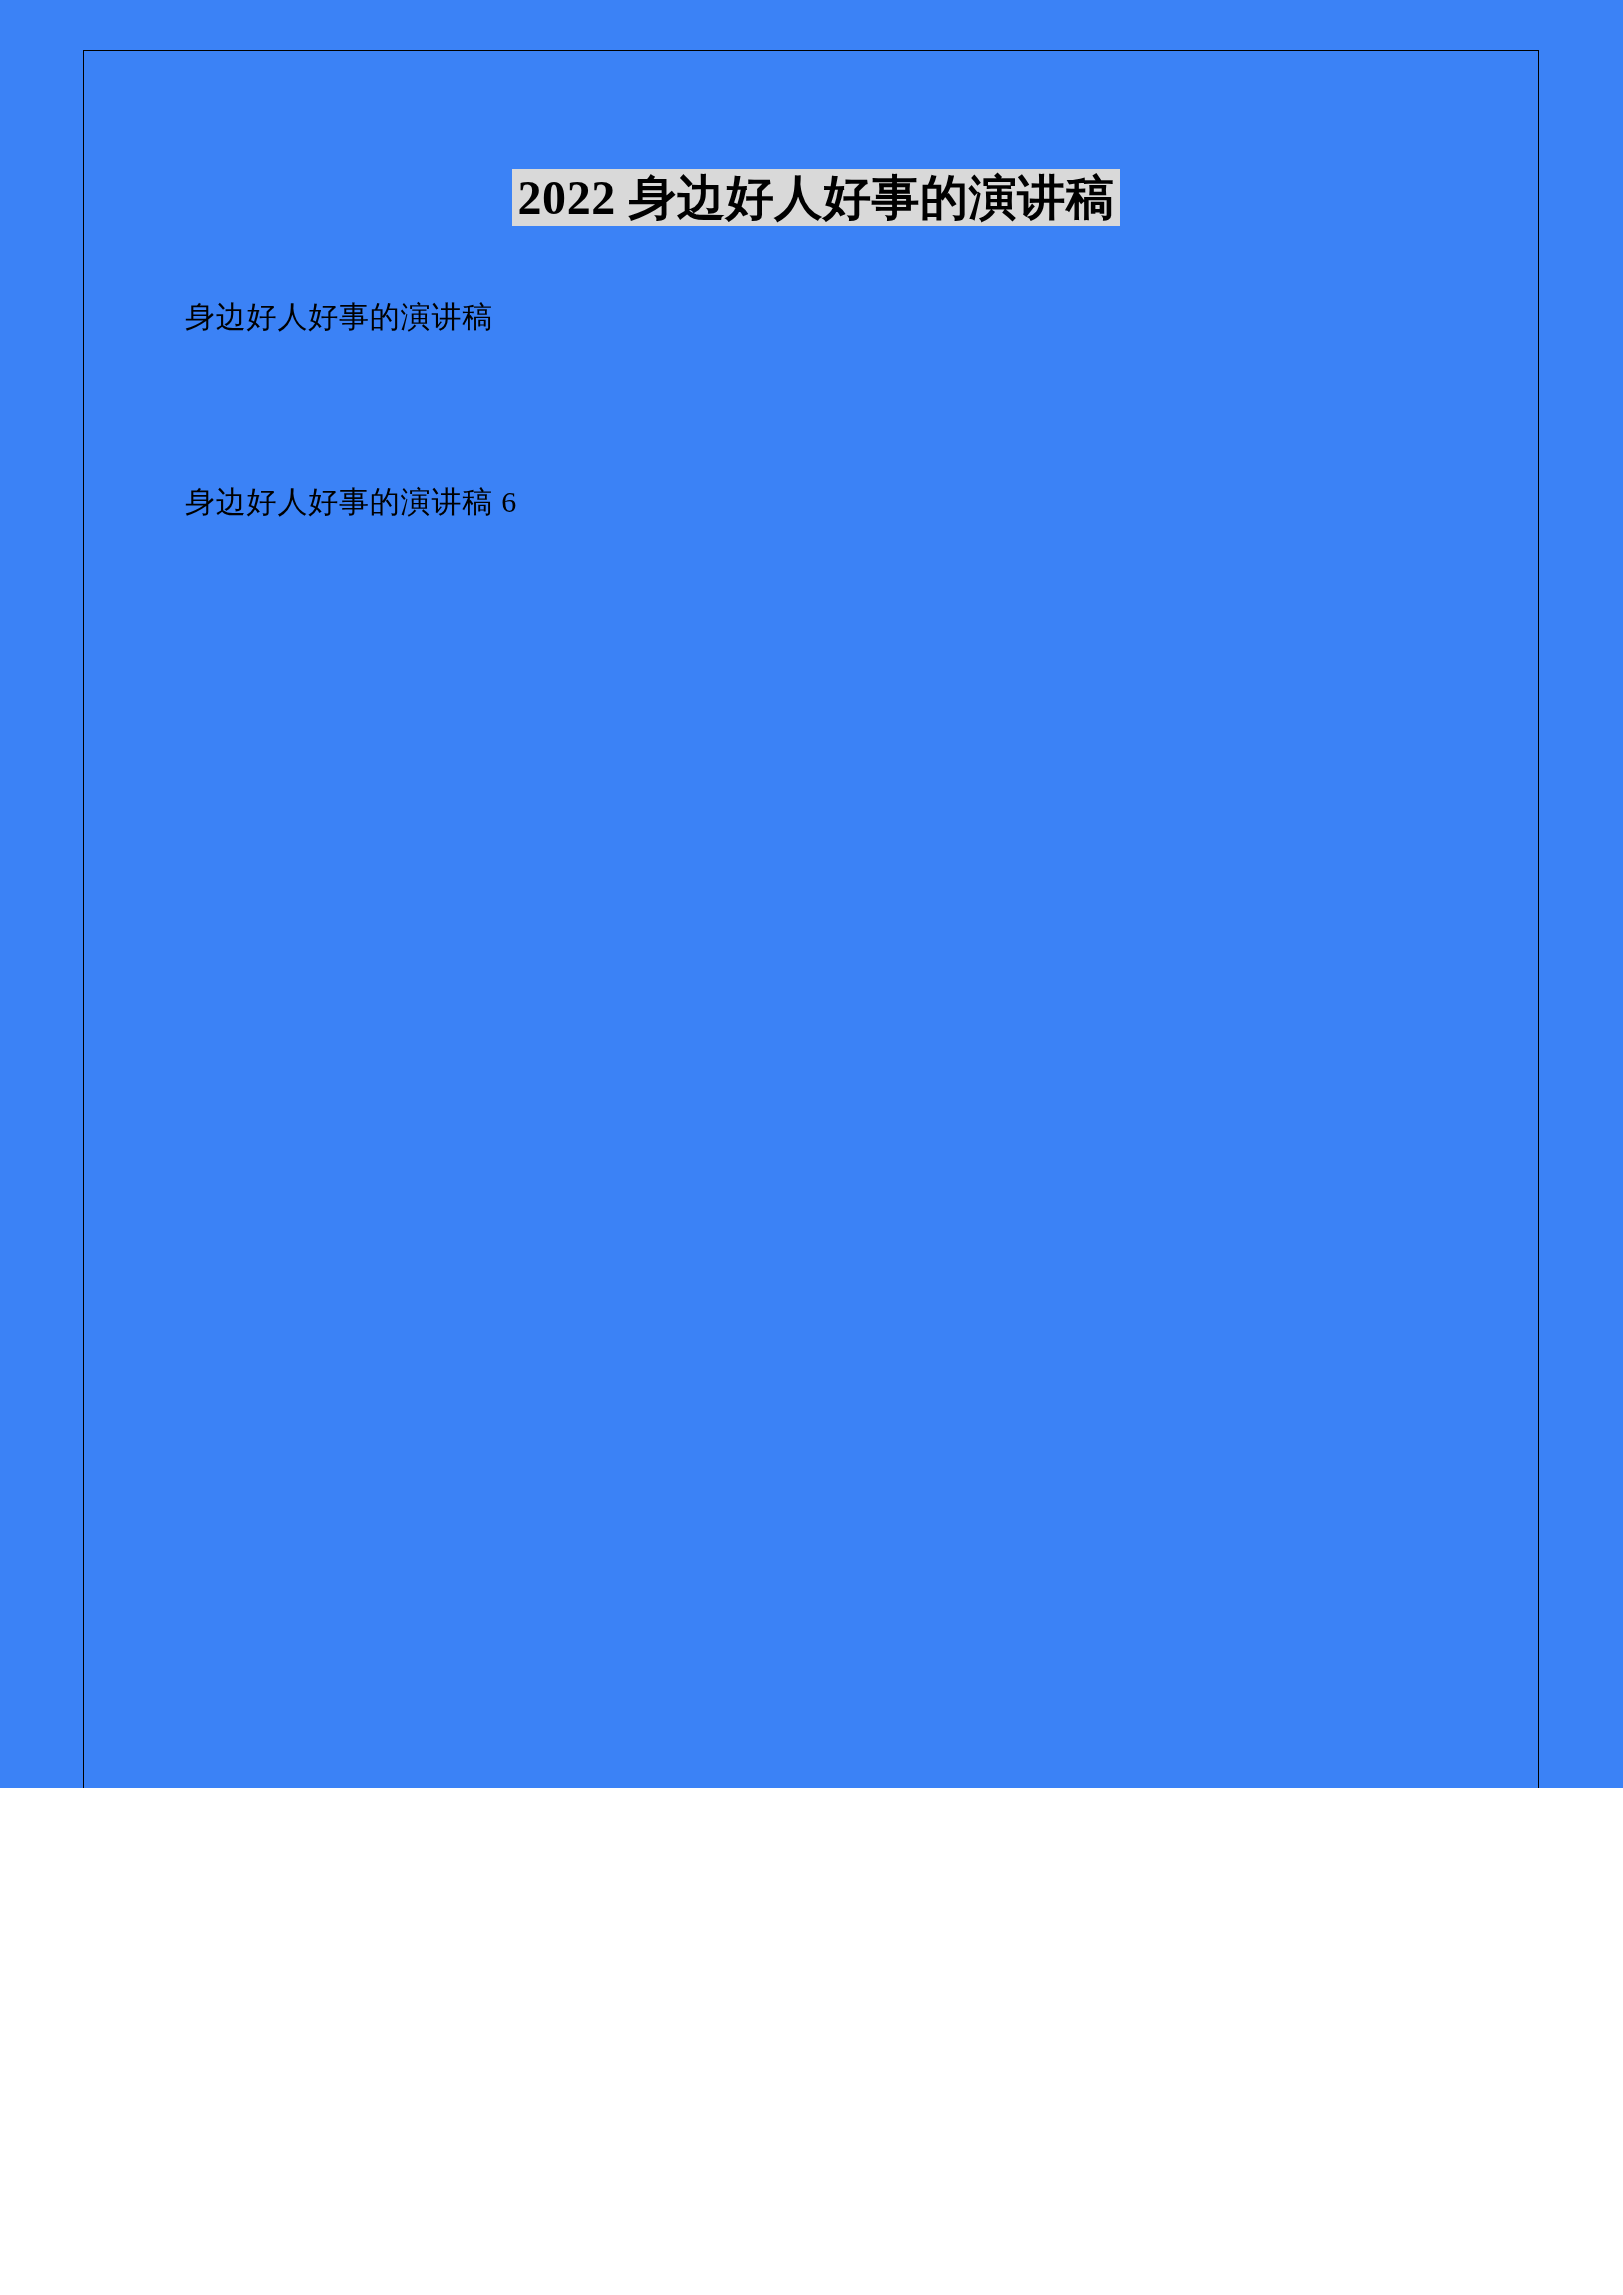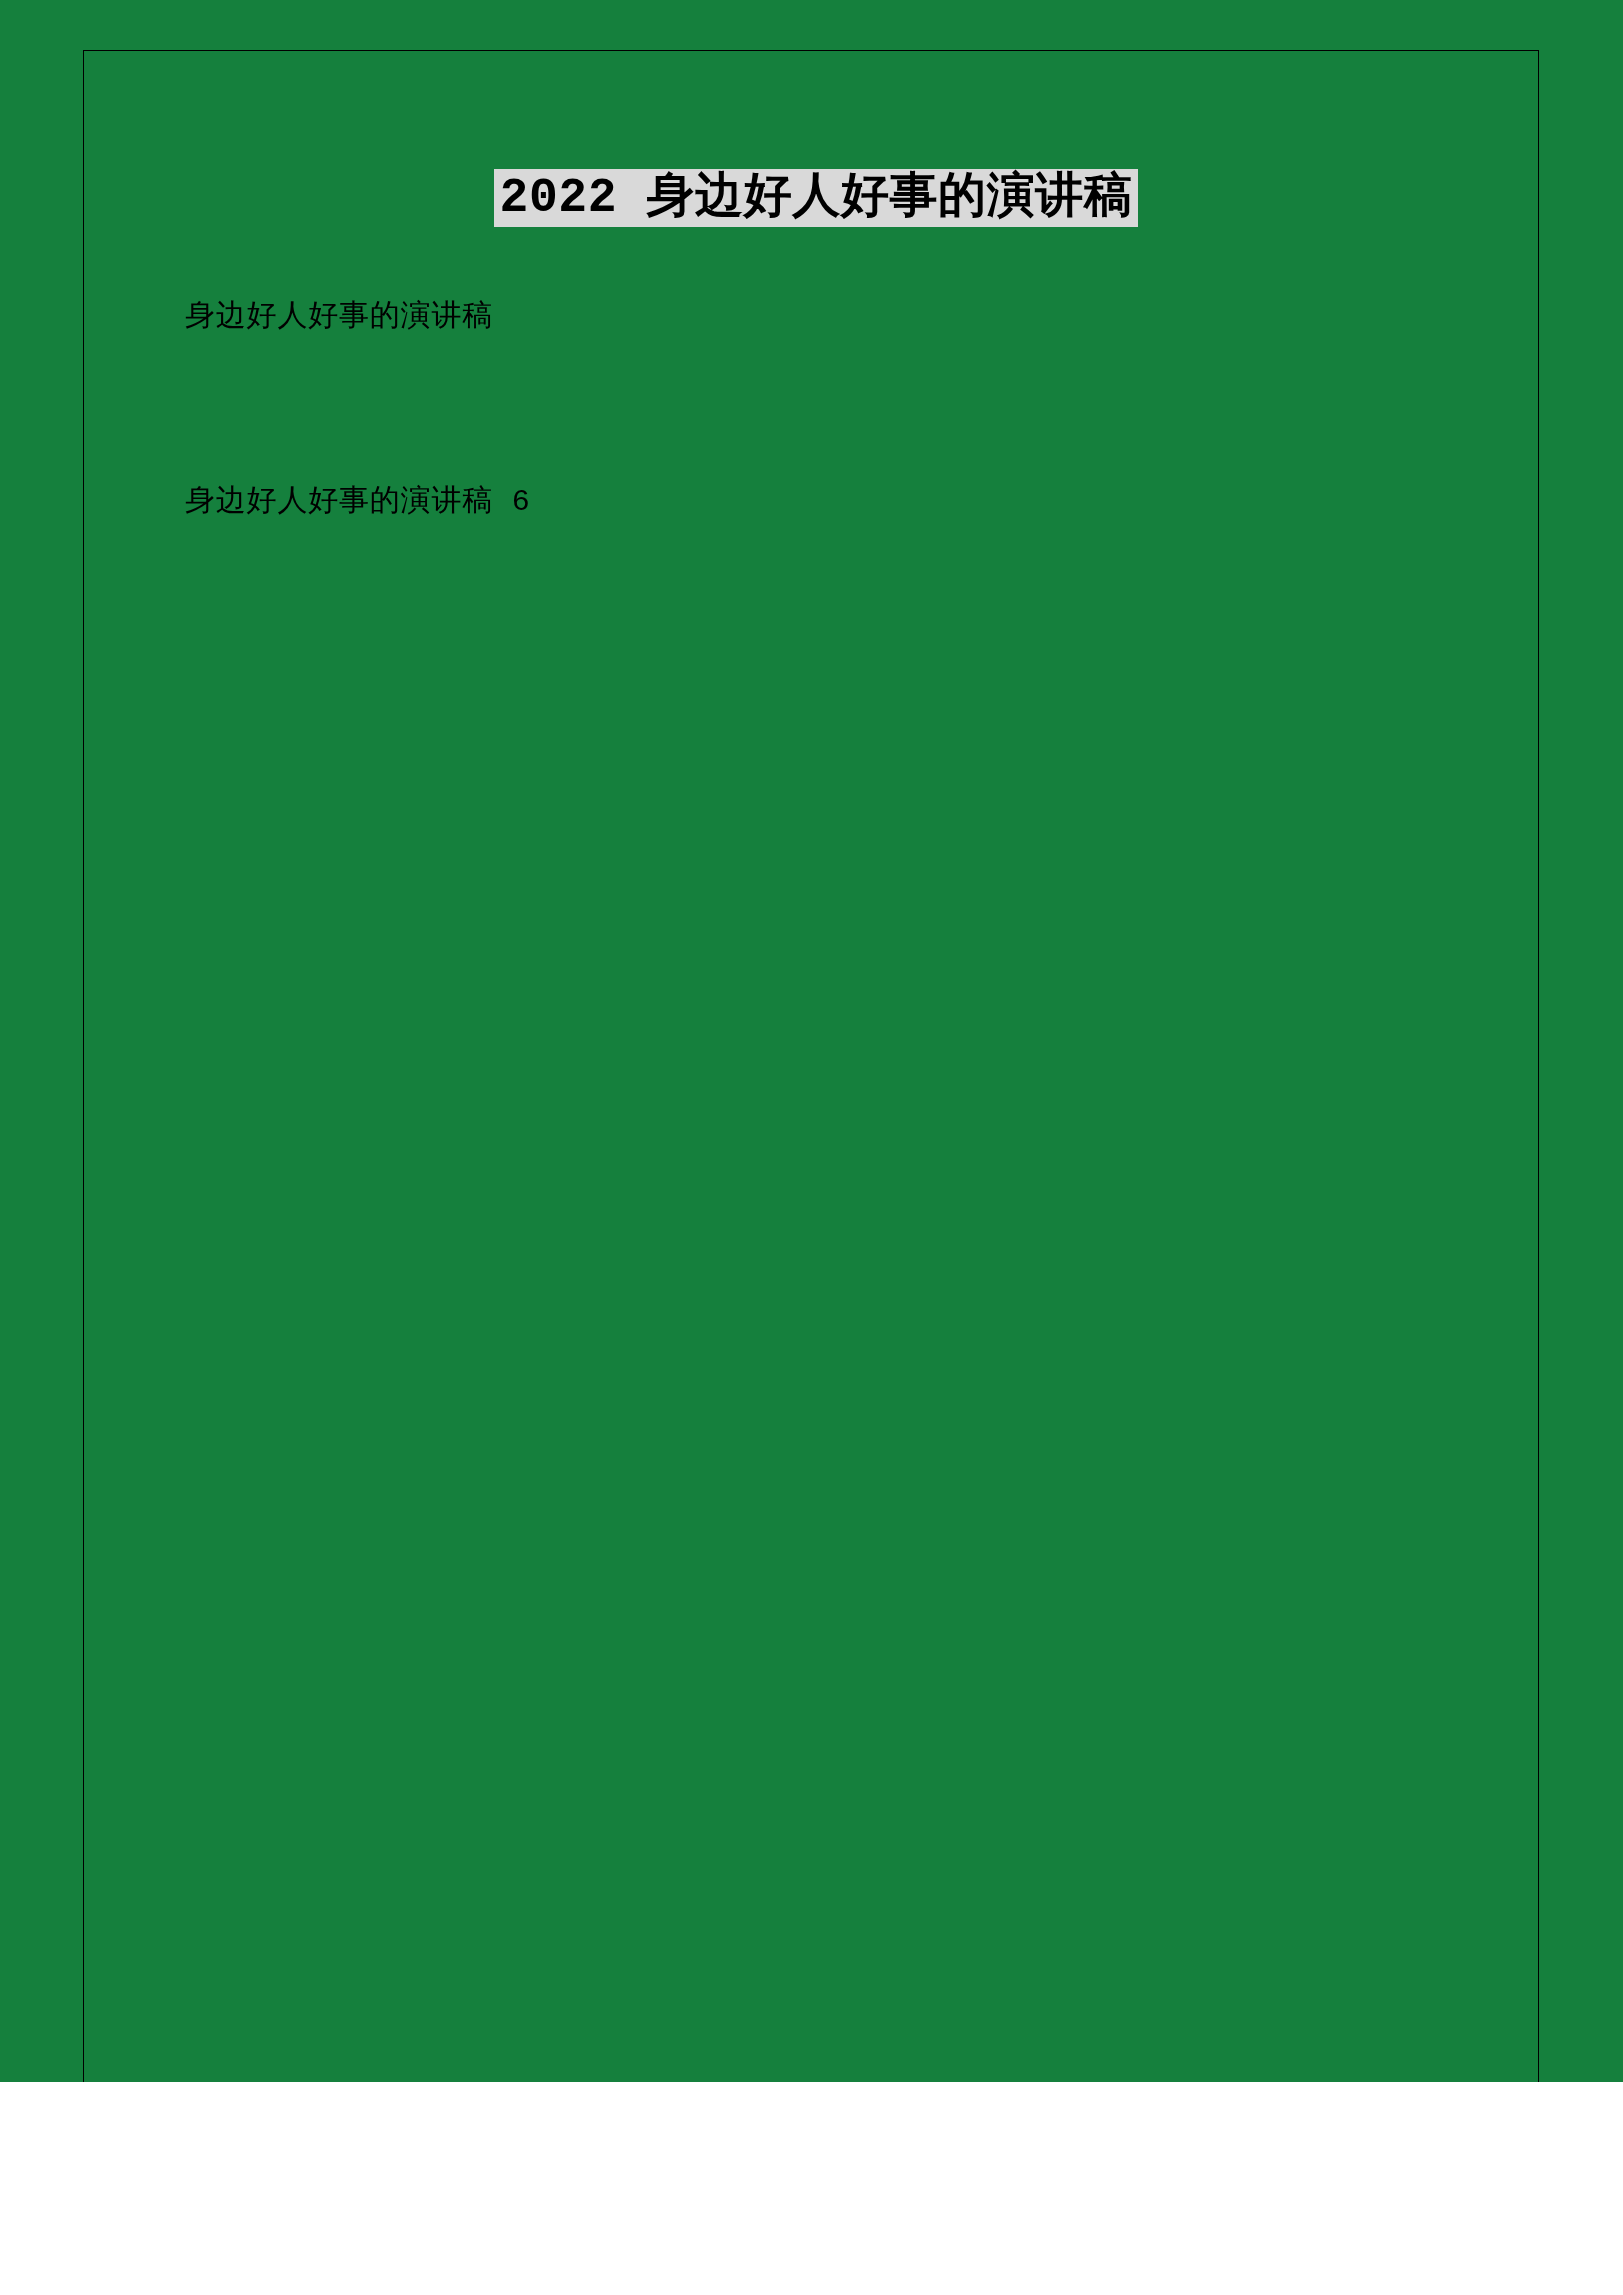--- a/index.html
+++ b/index.html
@@ -6,25 +6,24 @@
     margin: 0;
     padding: 0;
     background: #ffffff;
   }
   body {
     font-family: "Liberation Serif", "DejaVu Serif", serif;
   }
   .page {
     position: relative;
     width: 1623px;
-    height: 2082px;
-    background: #15803d;
+    height: 1788px;
+    background: #3b82f6;
     box-sizing: border-box;
     overflow: hidden;
-    font-family: Liberation Mono, monospace;
   }
   .page-border {
     position: absolute;
     left: 83px;
     top: 50px;
     width: 1456px;
     height: 2194px;
     border: 1.7px solid #000000;
     box-sizing: border-box;
   }

